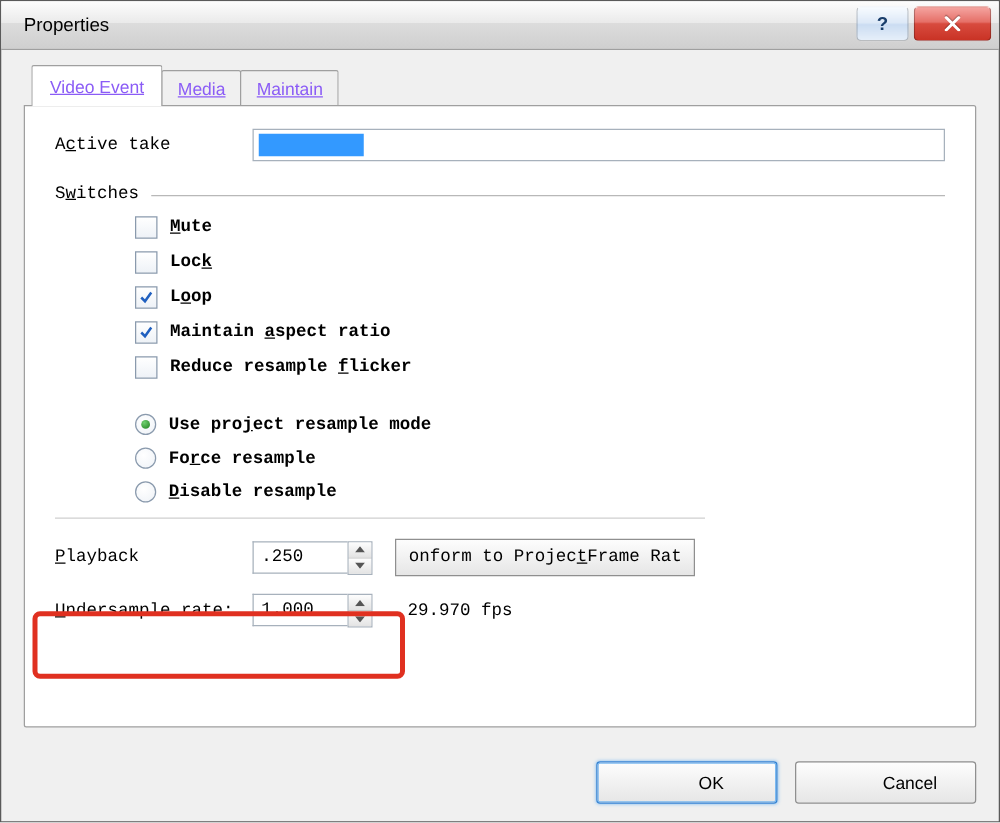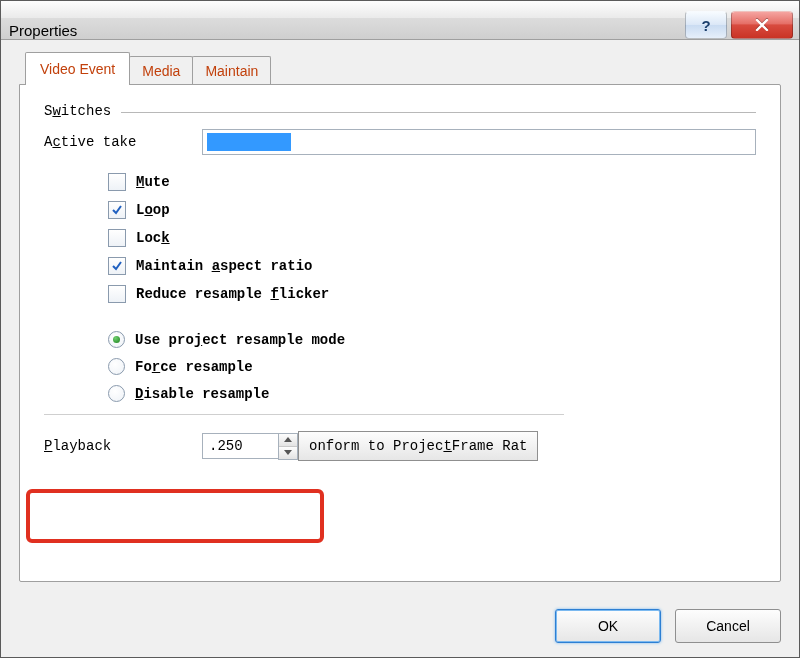--- a/index.html
+++ b/index.html
@@ -1,29 +1,29 @@
 <!DOCTYPE html>
 <html><head>
 <meta charset="utf-8">
 <style>
   html,body{margin:0;padding:0;font-family:"Courier New",monospace;font-size:14px;color:#000;}
   body{background:#fff;}
   .window{width:800px;height:658px;background:#f0f0f0;border:1px solid #5a5a5a;box-sizing:border-box;position:relative;}
   
-  .titlebar{height:38px;background:linear-gradient(to bottom,#fdfdfd 0%,#eaeaea 45%,#dcdcdc 46%,#cfcfcf 100%);border-bottom:1px solid #9f9f9f;display:flex;align-items:flex-end;padding:0 0 0 8px;font-family:"Segoe UI",Tahoma,sans-serif;font-size:15px;color:#000;position:relative;}
+  .titlebar{height:38px;background:linear-gradient(to bottom,#fdfdfd 0%,#eaeaea 45%,#dcdcdc 46%,#cfcfcf 100%);border-bottom:1px solid #9f9f9f;display:flex;align-items:center;padding:0 0 0 18px;font-family:"Segoe UI",Tahoma,sans-serif;font-size:15px;color:#000;position:relative;}
   .titlebar .title-text{flex:0 0 auto;}
   .titlebar .spacer{flex:1;}
   .win-btn{display:inline-flex;align-items:center;justify-content:center;height:26px;border:1px solid rgba(0,0,0,.25);border-top:1px solid rgba(255,255,255,.7);border-radius:4px;margin-top:-2px;}
   .help-btn{width:40px;background:linear-gradient(to bottom,#f7fbff,#dce8f7 48%,#cadcf2 52%,#e6effa);margin-right:4px;color:#1a3e6b;font-family:"Segoe UI",sans-serif;font-size:15px;font-weight:bold;}
   .close-btn{width:60px;background:linear-gradient(to bottom,#f5a4a0 0%,#e56f67 45%,#d84b3f 50%,#c93325 100%);color:#fff;margin-right:6px;}
   .close-btn svg{filter:drop-shadow(0 -1px 0 rgba(0,0,0,.3));}
   
   .client{position:absolute;top:38px;left:0;right:0;bottom:0;padding:12px 18px 12px 18px;box-sizing:border-box;}
   .tabstrip{display:flex;align-items:flex-end;gap:0;margin-left:6px;}
-  .tab{border:1px solid #9f9f9f;border-bottom:none;background:#f0f0f0;padding:6px 12px;font-family:"Segoe UI",Tahoma,sans-serif;font-size:14px;color:#c2410c;border-radius:2px 2px 0 0;margin-right:-1px;position:relative;top:1px;}
+  .tab{border:1px solid #9f9f9f;border-bottom:none;background:#f0f0f0;padding:6px 12px;font-family:"Segoe UI",Tahoma,sans-serif;font-size:14px;color:#8b5cf6;border-radius:2px 2px 0 0;margin-right:-1px;position:relative;top:1px;text-decoration:underline;}
   .tab.active{background:#fff;z-index:2;padding:8px 14px 8px 14px;top:1px;}
   .tabpage{border:1px solid #9f9f9f;background:#fff;border-radius:0 2px 2px 2px;padding:18px 24px 18px 24px;position:relative;height:498px;box-sizing:border-box;}
   .row{display:flex;align-items:center;margin-bottom:10px;}
   .lbl{letter-spacing:0;}
   .lbl u{text-decoration:underline;}
   .textbox{flex:1;height:26px;border:1px solid #a7b1bc;background:#fff;padding:2px 4px;box-sizing:border-box;}
   .textbox .sel{display:inline-block;height:18px;background:#3399ff;width:84px;margin-top:1px;}
   .fieldset-label{margin-right:10px;}
   .fieldset-line{flex:1;border-top:1px solid #b8b8b8;height:0;margin-top:2px;}
   .switches{margin-left:64px;}
@@ -35,23 +35,23 @@
   .rad .dot{width:7px;height:7px;border-radius:50%;background:radial-gradient(circle at 35% 30%,#6fd06f,#1e801e);display:none;}
   .rad.checked .dot{display:block;}
   .sep{border-top:1px solid #cfcfcf;margin:12px 0 16px 0;width:520px;}
   .highlight-box{position:absolute;border:4px solid #e03020;border-radius:6px;pointer-events:none;}
   .spin-wrap{display:inline-flex;align-items:stretch;}
   .spin-input{width:76px;height:26px;border:1px solid #a7b1bc;border-right:none;background:#fff;padding:2px 6px;box-sizing:border-box;font-family:Liberation Mono, monospace;font-size:14px;}
   .spin-btns{display:flex;flex-direction:column;border:1px solid #a7b1bc;}
   .spin-btn{width:18px;height:12px;background:linear-gradient(to bottom,#fdfdfd,#e3e3e3);display:flex;align-items:center;justify-content:center;border-bottom:1px solid #c9c9c9;}
   .spin-btn:last-child{border-bottom:none;}
   .spin-btn svg{display:block;}
-  .conform-btn{height:28px;border:1px solid #8f8f8f;background:linear-gradient(to bottom,#fdfdfd,#e6e6e6);padding:0 10px;font-family:inherit;font-size:14px;display:inline-flex;align-items:center;white-space:nowrap;overflow:hidden;max-width:250px;}
+  .conform-btn{height:28px;border:1px solid #8f8f8f;background:linear-gradient(to bottom,#fdfdfd,#e6e6e6);padding:0 10px;font-family:inherit;font-size:14px;margin-left:18px;display:inline-flex;align-items:center;white-space:nowrap;overflow:hidden;max-width:250px;}
   .footer{position:absolute;right:18px;bottom:14px;display:flex;gap:14px;}
-  .dlg-btn{width:104px;height:32px;border:1px solid #8f8f8f;background:linear-gradient(to bottom,#fdfdfd,#e6e6e6);font-family:"Segoe UI",Tahoma,sans-serif;font-size:14px;border-radius:3px;display:inline-flex;align-items:center;justify-content:center;}
+  .dlg-btn{width:104px;height:32px;border:1px solid #8f8f8f;background:linear-gradient(to bottom,#fdfdfd,#e6e6e6);font-family:"Segoe UI",Tahoma,sans-serif;font-size:14px;border-radius:3px;display:inline-flex;align-items:center;justify-content:center;padding-left:39px;}
   .dlg-btn.default{border:1px solid #2d7fd3;box-shadow:0 0 0 1px #7bb9f0 inset,0 0 3px #7bb9f0;}
 </style>
 </head>
 <body>
 
 <div class="window">
   <div class="titlebar">
     <span class="title-text">Properties</span>
     <span class="spacer"></span>
     <span class="win-btn help-btn">?</span>
@@ -64,52 +64,52 @@
 
   <div class="client">
     <div class="tabstrip">
       <div class="tab active">Video Event</div>
       <div class="tab">Media</div>
       <div class="tab">Maintain</div>
     </div>
 
     <div class="tabpage">
 
-      <div class="row">
-        <span class="lbl fieldset-label">
-          <span>S</span><u>w</u><span>itches</span>
-        </span>
-        <div class="fieldset-line"></div>
-      </div>
-
       <div class="row" style="margin-bottom:18px;">
         <span class="lbl" style="width:158px;">
           <span>A</span><u>c</u><span>tive take</span>
         </span>
         <div class="textbox">
           <span class="sel"></span>
         </div>
       </div>
 
+      <div class="row">
+        <span class="lbl fieldset-label">
+          <span>S</span><u>w</u><span>itches</span>
+        </span>
+        <div class="fieldset-line"></div>
+      </div>
+
       <div class="switches">
         <div class="chk-row">
           <span class="chk"></span>
           <span class="lbl"><u>M</u><span>ute</span></span>
+        </div>
+        <div class="chk-row">
+          <span class="chk"></span>
+          <span class="lbl"><span>Loc</span><u>k</u></span>
         </div>
         <div class="chk-row">
           <span class="chk checked">
               <svg width="12" height="12" viewBox="0 0 12 12">
                 <path d="M2 6 L5 9 L10 2" stroke="#2060c0" stroke-width="2" fill="none"></path>
               </svg>
             </span>
           <span class="lbl"><span>L</span><u>o</u><span>op</span></span>
-        </div>
-        <div class="chk-row">
-          <span class="chk"></span>
-          <span class="lbl"><span>Loc</span><u>k</u></span>
         </div>
         <div class="chk-row">
           <span class="chk checked">
               <svg width="12" height="12" viewBox="0 0 12 12">
                 <path d="M2 6 L5 9 L10 2" stroke="#2060c0" stroke-width="2" fill="none"></path>
               </svg>
             </span>
           <span class="lbl"><span>Maintain </span><u>a</u><span>spect ratio</span></span>
         </div>
         <div class="chk-row">
@@ -156,20 +156,41 @@
               </span>
           </span>
         </span>
         <span class="conform-btn">
           <span>onform to Projec</span>
             <u>t</u>
             <span> Frame Rat</span>
         </span>
       </div>
 
+      <div class="row">
+        <span class="lbl" style="width:158px;">
+          <u>U</u><span>ndersample rate:</span>
+        </span>
+        <span class="spin-wrap">
+          <input class="spin-input" value="1.000" style="">
+          <span class="spin-btns">
+            <span class="spin-btn">
+                <svg width="8" height="5">
+                  <path d="M0 5 L4 0 L8 5 Z" fill="#555"></path>
+                </svg>
+              </span>
+            <span class="spin-btn">
+                <svg width="8" height="5">
+                  <path d="M0 0 L4 5 L8 0 Z" fill="#555"></path>
+                </svg>
+              </span>
+          </span>
+        </span>
+        <span class="lbl" style="margin-left:28px;">29.970 fps</span>
+      </div>
 
       <div class="highlight-box" style="left:6px;top:404px;width:290px;height:46px;"></div>
 
     </div>
 
     <div class="footer">
       <span class="dlg-btn default">OK</span>
       <span class="dlg-btn">Cancel</span>
     </div>
   </div>

